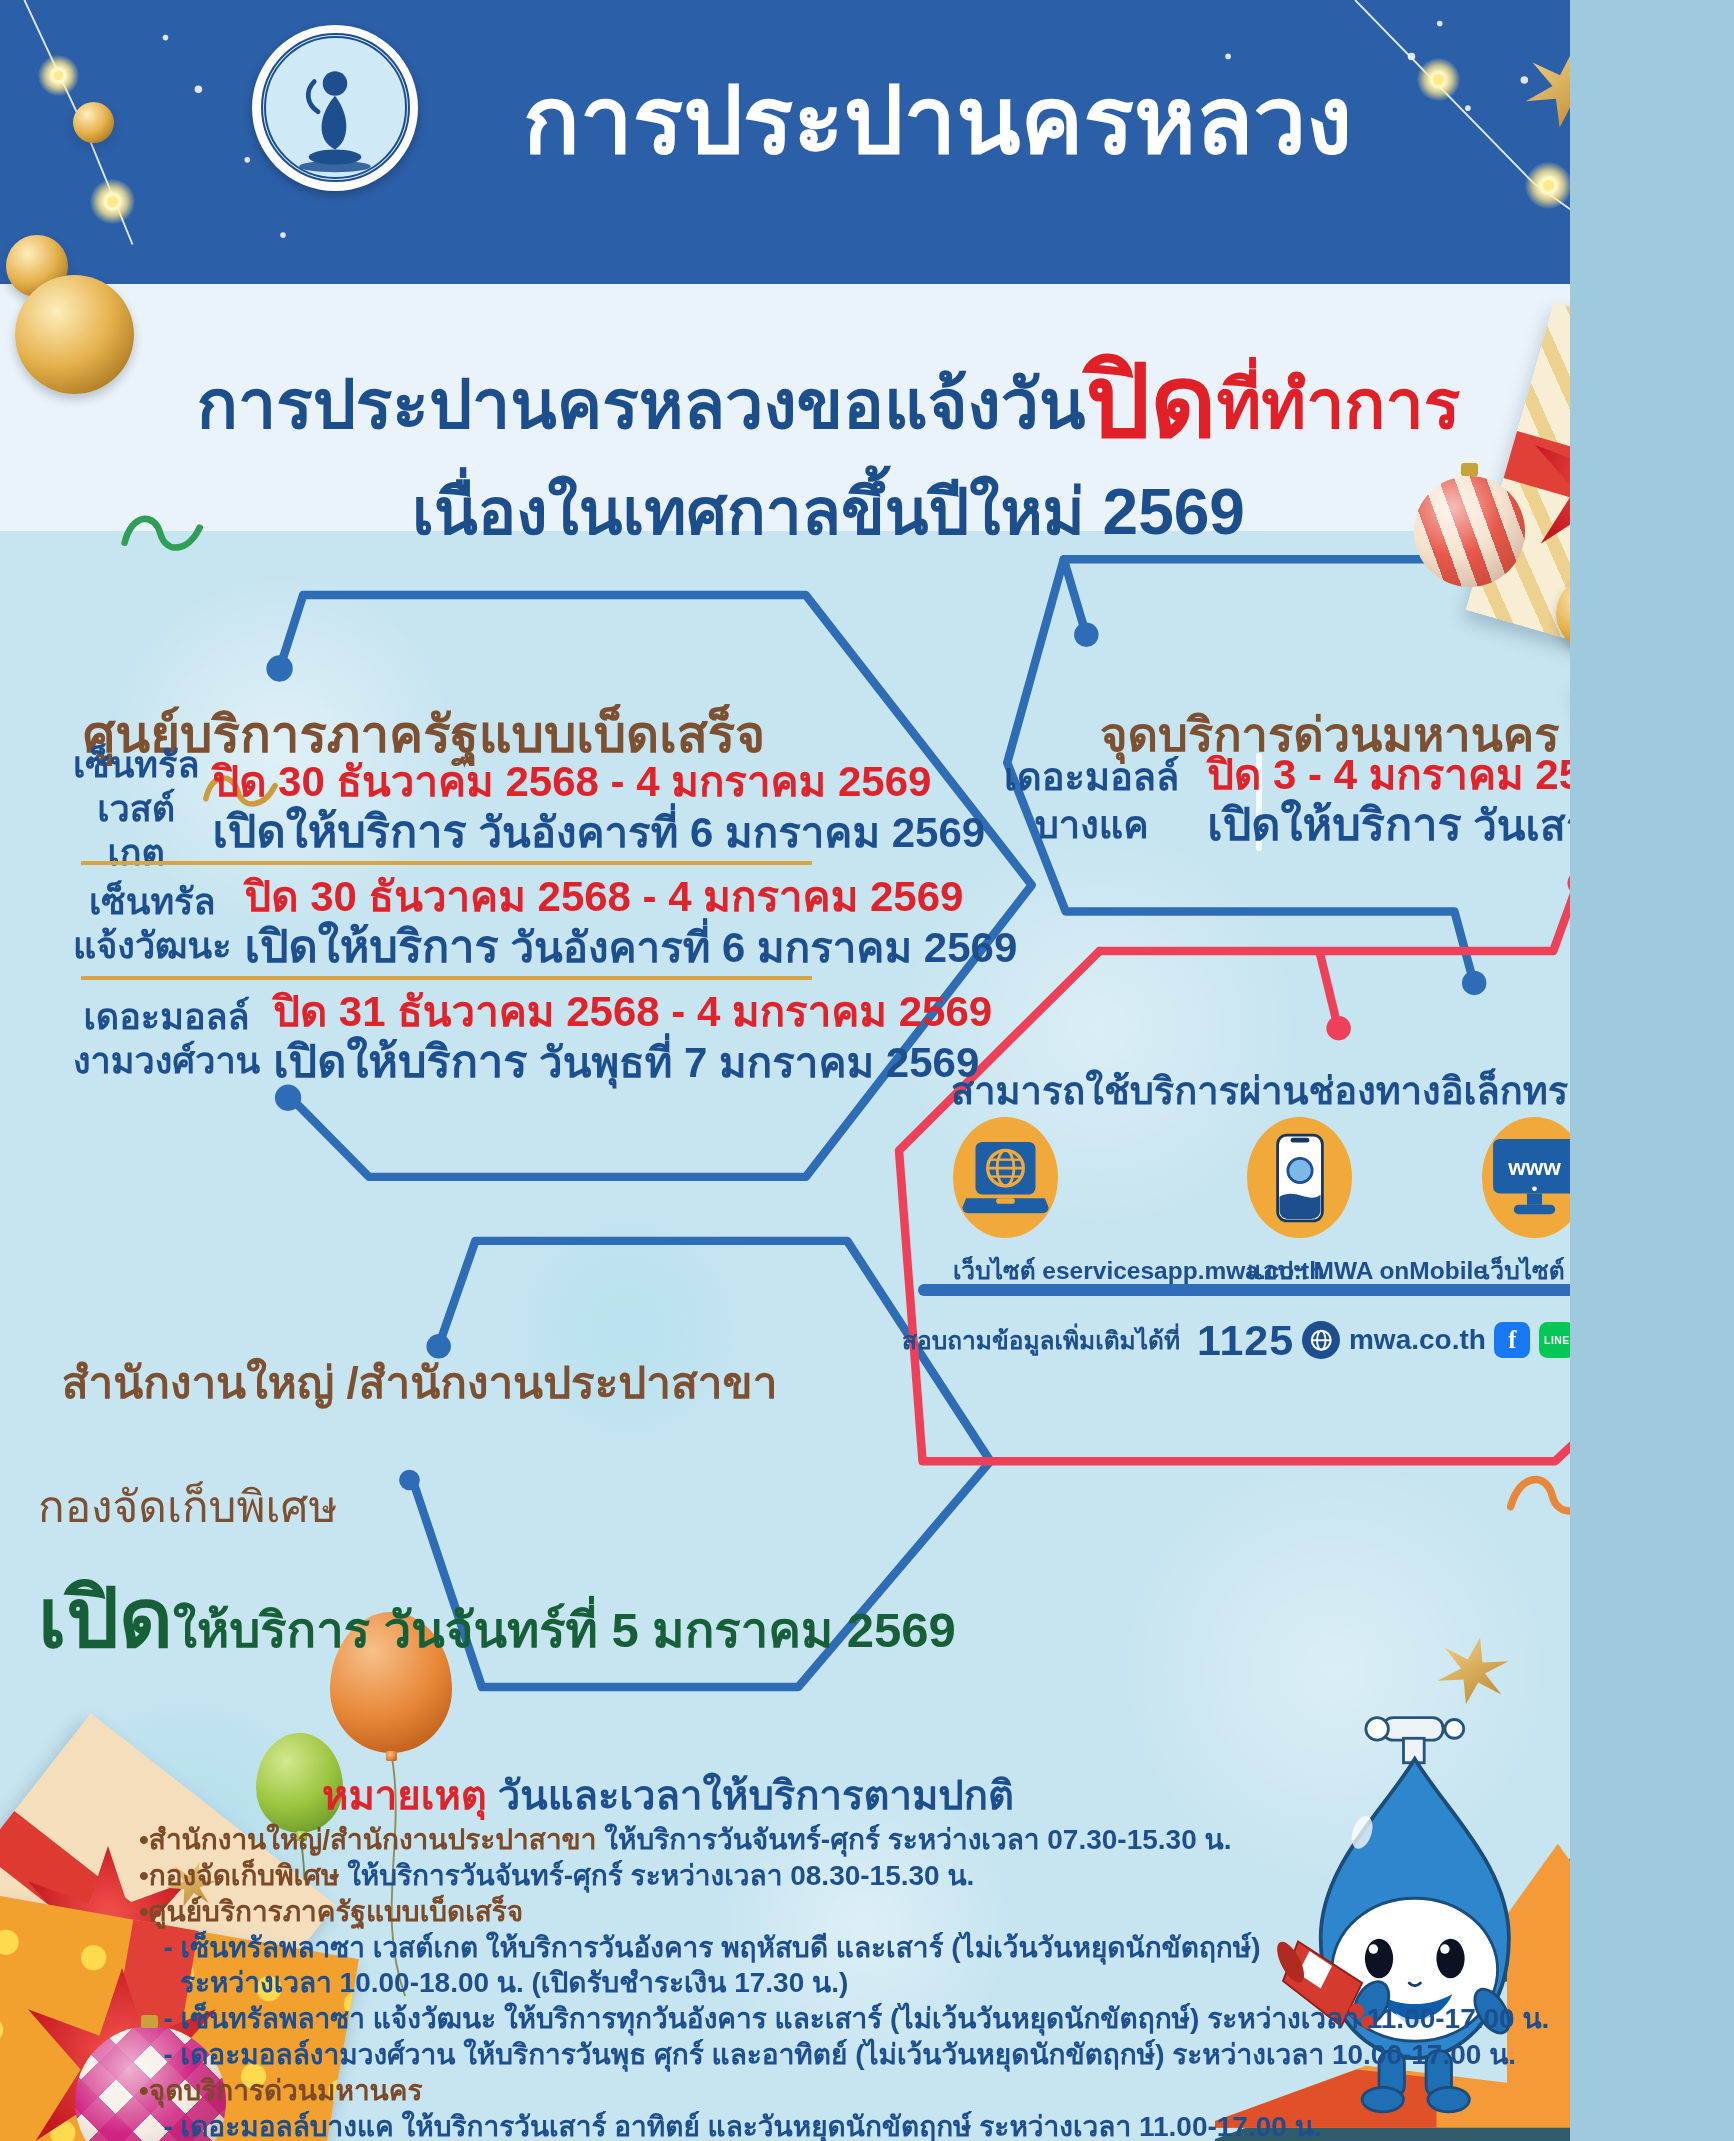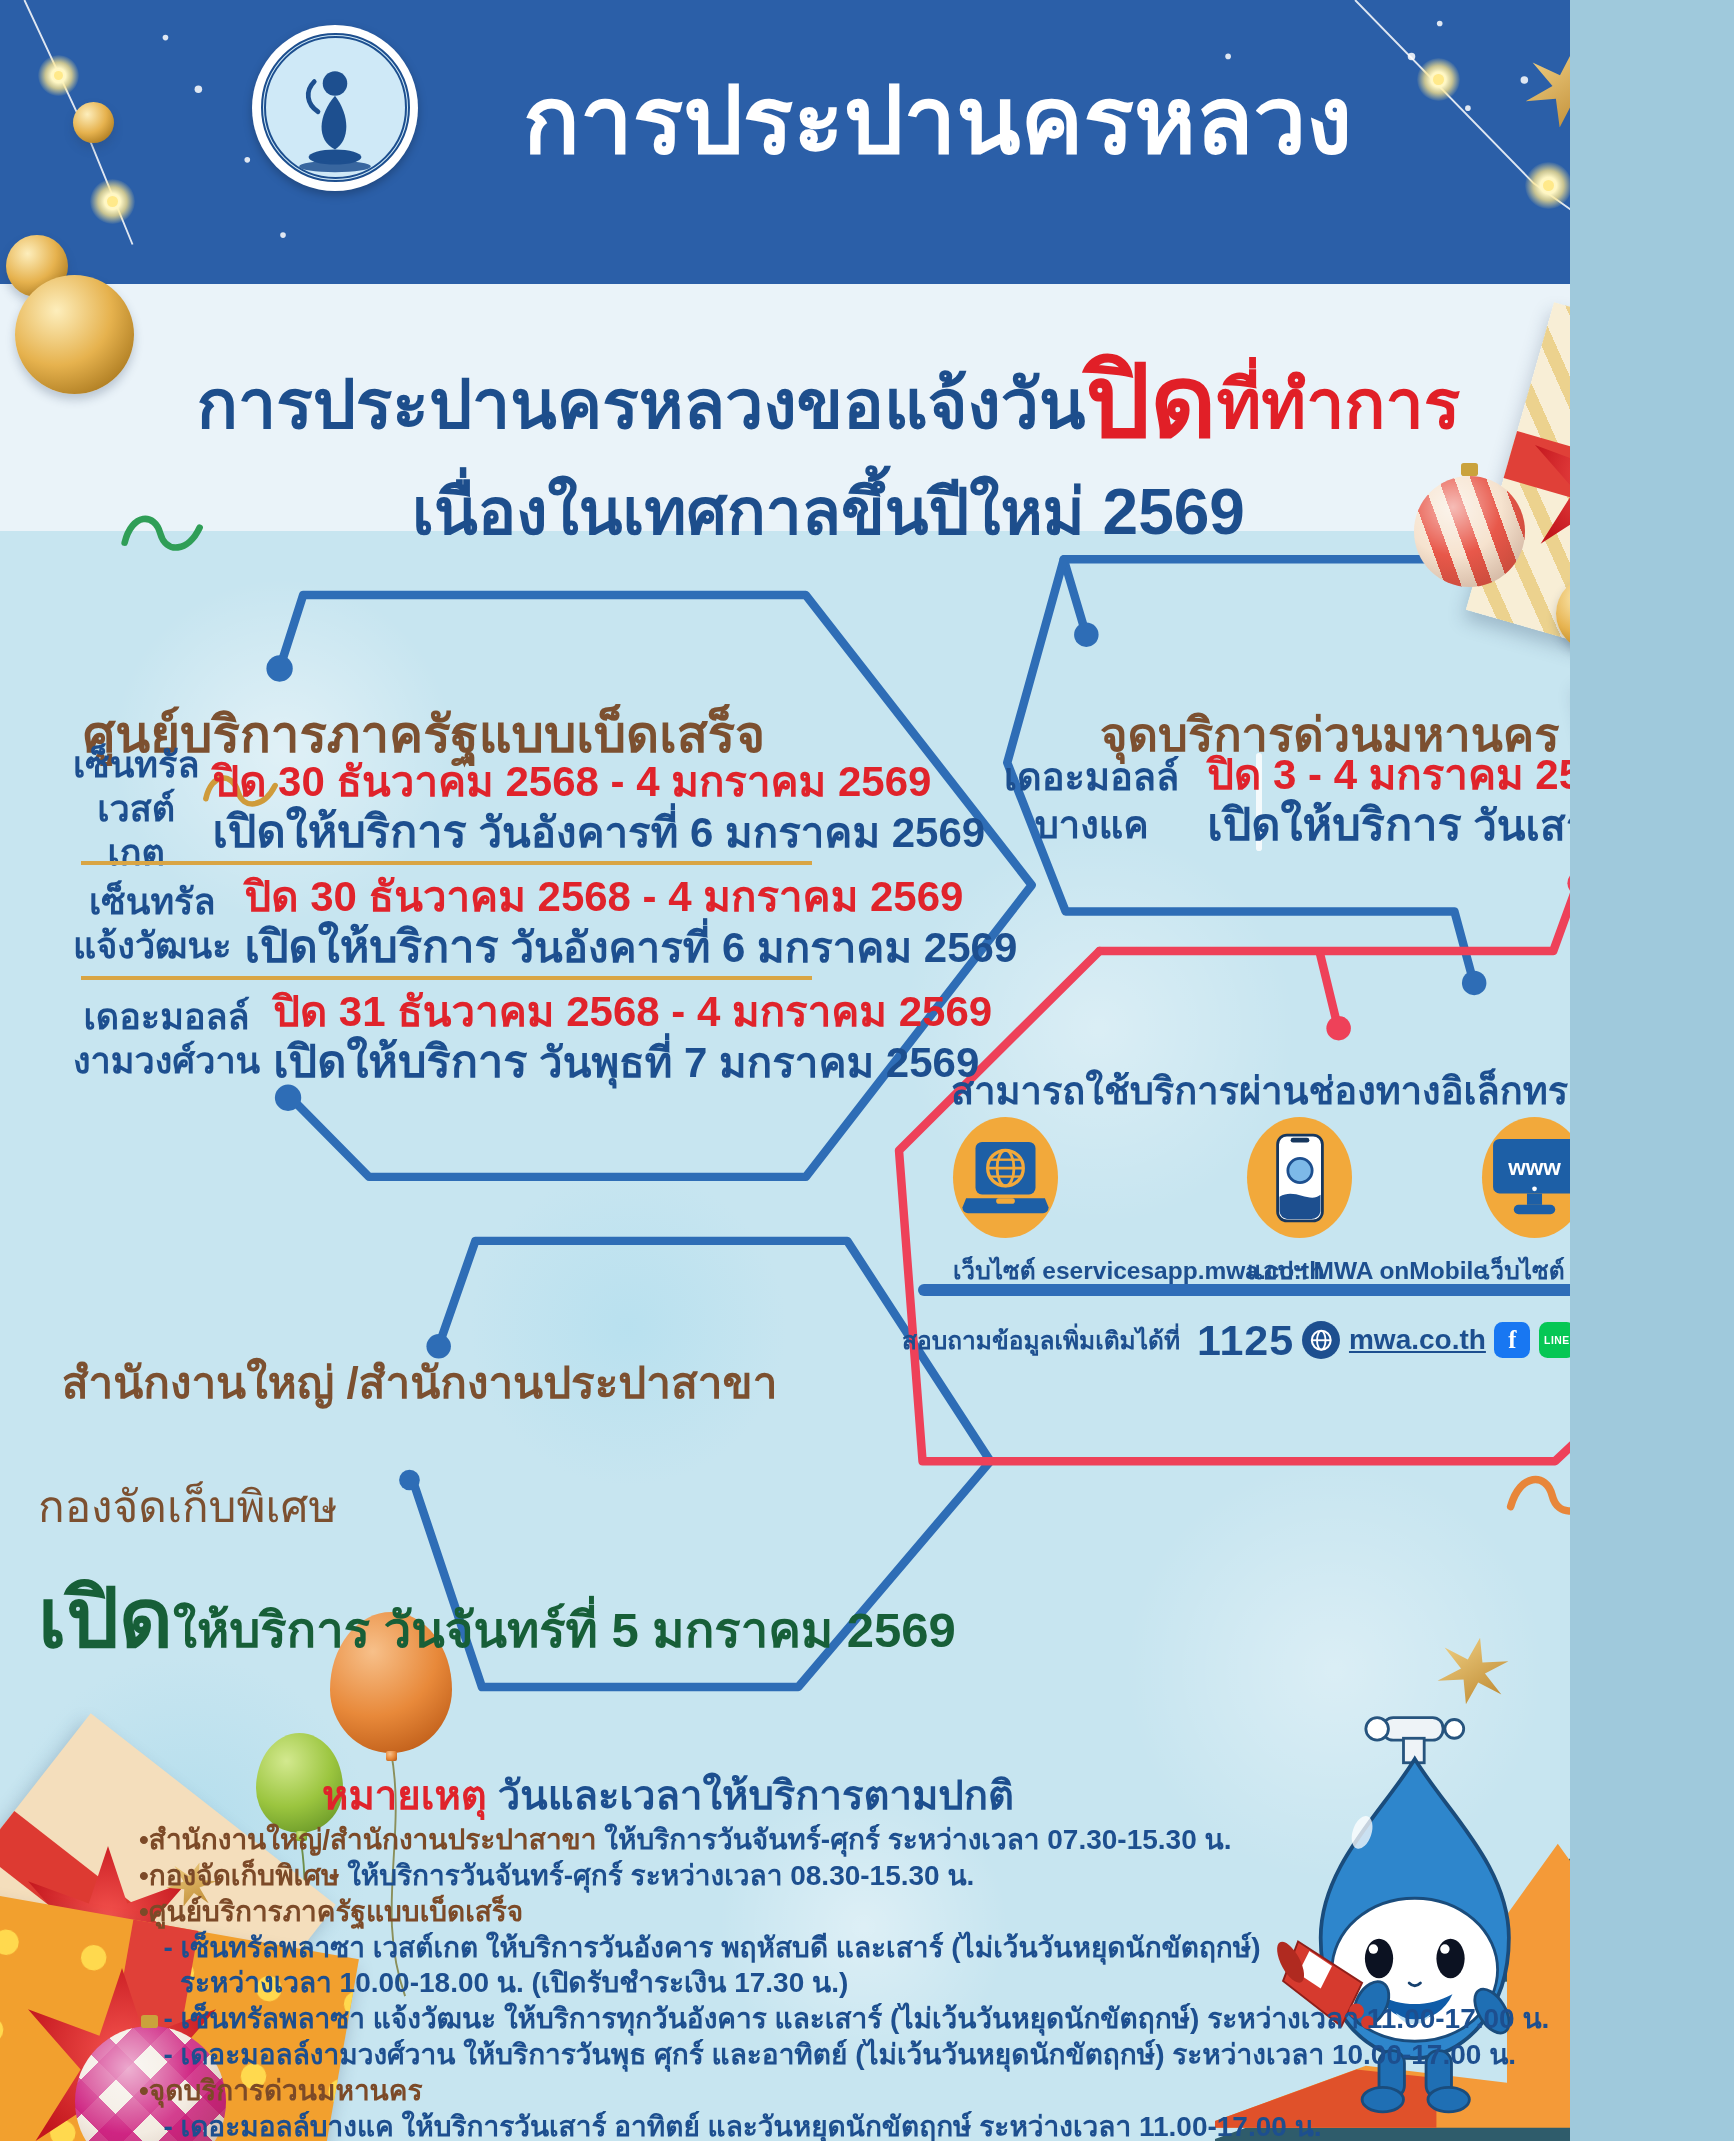--- a/index.html
+++ b/index.html
@@ -57,21 +57,21 @@
   .es-col{display:flex;flex-direction:column;align-items:flex-start;}
   .es-col.c1{width:235px}.es-col.c2{width:294px}.es-col.c3{width:243px}
   .oval{width:105px;height:121px;border-radius:50%;background:#f2a93b;display:flex;align-items:center;justify-content:center;}
   .es-label{margin-top:13px;font-size:24.5px;font-weight:bold;color:#1d4f8f;white-space:nowrap;}
   .cbar{position:absolute;left:918px;top:1284px;width:810px;height:12.2px;background:#2f6db8;border-radius:6.6px;z-index:4;}
   
   .contact{position:absolute;left:902px;top:1311px;width:832px;height:58px;display:flex;align-items:center;gap:8.5px;z-index:4;}
   .c-prompt{font-size:24.5px;font-weight:bold;color:#1d4f8f;white-space:nowrap;}
   .c-phone{font-size:43px;font-weight:bold;color:#1d4f8f;letter-spacing:0.9px;text-align:right;}
   .badge{width:38px;height:38px;border-radius:50%;background:#1d4f8f;display:flex;align-items:center;justify-content:center;flex:none;}
-  .c-site{font-size:28px;font-weight:bold;color:#1d4f8f;white-space:nowrap;text-decoration:underline;}
+  .c-site{font-size:28px;font-weight:bold;color:#1d4f8f;white-space:nowrap;}
   .sq{width:36px;height:36px;border-radius:8.5px;display:flex;align-items:center;justify-content:center;color:#fff;font-weight:bold;flex:none;}
   .sq.fb{background:#1877f2;font-size:24.5px;font-family:"Liberation Serif",serif;}
   .sq.ln{background:#06c755;font-size:10.4px;letter-spacing:0.5px;}
   .sq.yt{background:#ff0000;font-size:17px;}
   .sq.ig{background:radial-gradient(circle at 30% 110%,#fdc468,#df4996 50%,#8a3ab9);font-size:22.6px;}
   .sq.xx{background:#0f1419;font-size:21px;}
   .sq.tk{background:#010101;font-size:22.6px;}
   
   .ho1{position:absolute;left:38px;top:1347px;width:763px;text-align:center;font-size:44px;font-weight:bold;color:#7c5030;white-space:nowrap;z-index:4;}
   .ho2{position:absolute;left:38px;top:1471px;width:763px;text-align:left;font-size:44px;font-weight:normal;color:#7c5030;z-index:4;}

